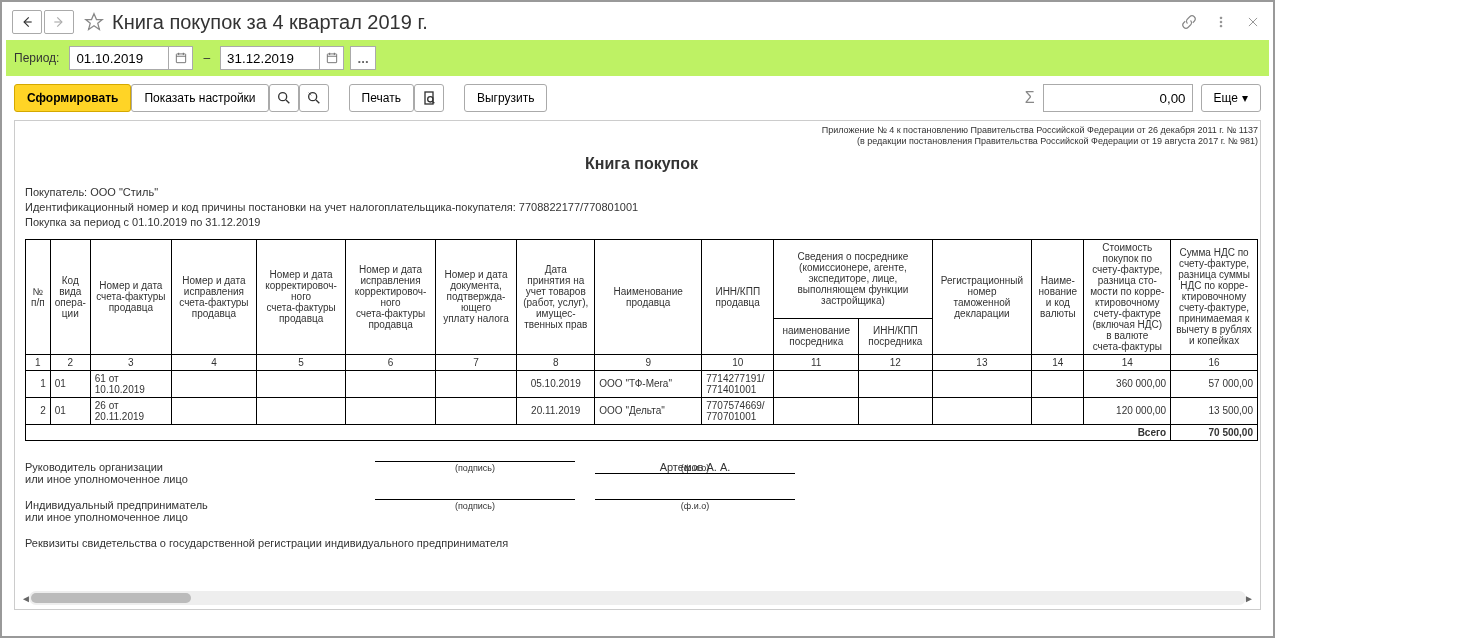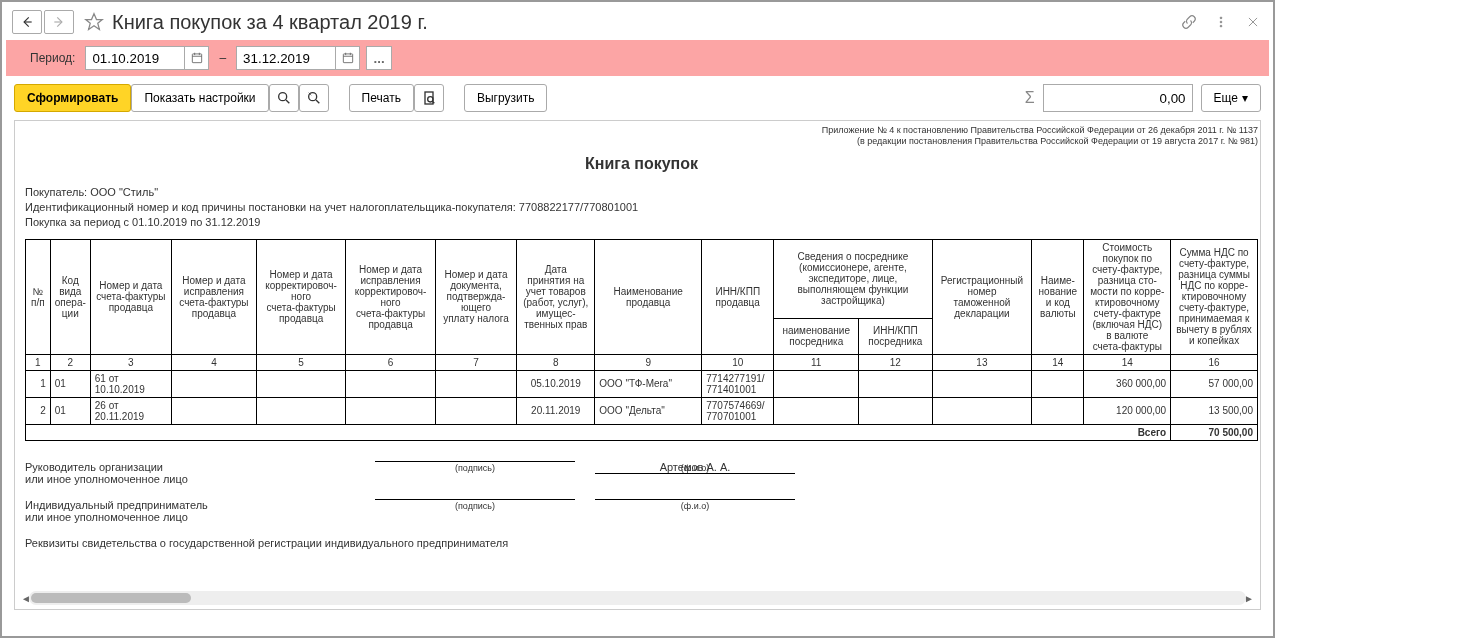--- a/index.html
+++ b/index.html
@@ -7,21 +7,21 @@
 .window { border: 2px solid #999; padding: 4px; width: 1275px; height: 638px; position: relative; background: #fff; }
 .titlebar { display: flex; align-items: center; padding: 4px 6px; height: 32px; }
 .nav-btn { width: 30px; height: 24px; border: 1px solid #aaa; background: #fff; margin-right: 2px; display: inline-flex; align-items: center; justify-content: center; cursor: pointer; border-radius: 2px; }
 .nav-btn svg { width: 14px; height: 14px; stroke: #333; fill: none; stroke-width: 2; }
 .star-icon { width: 24px; height: 24px; margin: 0 6px; display: inline-flex; align-items: center; justify-content: center; }
 .star-icon svg { width: 20px; height: 20px; stroke: #888; fill: none; stroke-width: 1.5; }
 .title { font-size: 20px; color: #333; }
 .title-right { margin-left: auto; display: flex; align-items: center; gap: 12px; }
 .title-right .icon-btn { width: 20px; height: 20px; display: inline-flex; align-items: center; justify-content: center; cursor: pointer; }
 .title-right svg { stroke: #888; fill: none; stroke-width: 1.5; }
-.filter-bar { background: #fca5a5; padding: 6px 24px; display: flex; align-items: center; gap: 6px; margin-top: 2px; }
+.filter-bar { background: #bef264; padding: 6px 8px; display: flex; align-items: center; gap: 6px; margin-top: 2px; }
 .filter-bar label { margin-right: 4px; }
 .date-input { display: inline-flex; align-items: center; }
 .date-input input { width: 100px; height: 24px; border: 1px solid #aaa; padding: 2px 6px; background: #fff; }
 .date-input .cal-btn { width: 24px; height: 24px; border: 1px solid #aaa; border-left: none; background: #fff; display: inline-flex; align-items: center; justify-content: center; cursor: pointer; }
 .date-input .cal-btn svg { width: 14px; height: 14px; stroke: #666; fill: none; stroke-width: 1.5; }
 .dash { margin: 0 4px; }
 .ellipsis-btn { width: 26px; height: 24px; border: 1px solid #aaa; background: #fff; cursor: pointer; font-weight: bold; color: #666; }
 .org-select { display: inline-flex; align-items: center; margin-left: 6px; }
 .org-select input { width: 370px; height: 24px; border: 1px solid #aaa; padding: 2px 6px; background: #fff; }
 .org-select .dd-btn { width: 20px; height: 24px; border: 1px solid #aaa; border-left: none; background: #fff; cursor: pointer; display: inline-flex; align-items: center; justify-content: center; }

